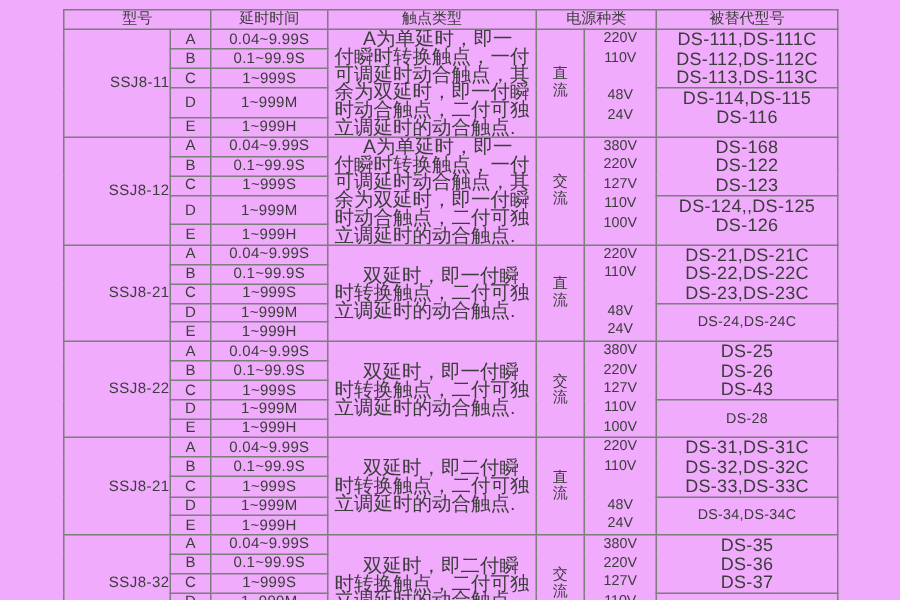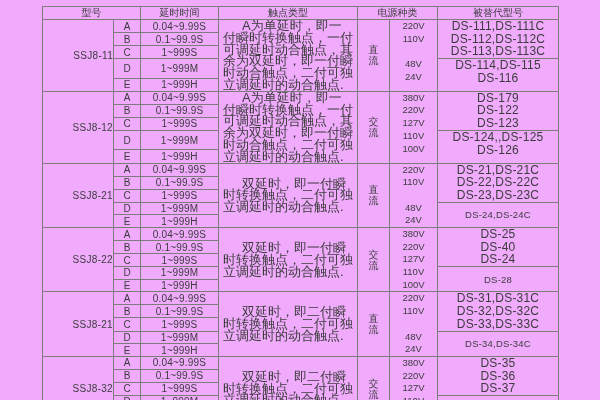--- a/index.html
+++ b/index.html
@@ -112,21 +112,21 @@
             <div>流</div>
           </td>
           <td class="volt-cell" rowspan="5" style="border-color: rgb(125, 125, 125);">
             <div>380V</div>
             <div>220V</div>
             <div>127V</div>
             <div>110V</div>
             <div>100V</div>
           </td>
           <td class="repl-cell" rowspan="3" style="border-color: rgb(125, 125, 125);">
-            <div>DS-179</div>
+            <div>DS-168</div>
             <div>DS-122</div>
             <div>DS-123</div>
           </td>
         </tr>
         <tr class="data-row">
           <td class="letter-cell" style="border-color: rgb(125, 125, 125);">B</td>
           <td class="delay-cell" style="border-color: rgb(125, 125, 125);">0.1~99.9S</td>
         </tr>
         <tr class="data-row">
           <td class="letter-cell" style="border-color: rgb(125, 125, 125);">C</td>
@@ -198,22 +198,22 @@
           </td>
           <td class="volt-cell" rowspan="5" style="border-color: rgb(125, 125, 125);">
             <div>380V</div>
             <div>220V</div>
             <div>127V</div>
             <div>110V</div>
             <div>100V</div>
           </td>
           <td class="repl-cell" rowspan="3" style="border-color: rgb(125, 125, 125);">
             <div>DS-25</div>
-            <div>DS-40</div>
-            <div>DS-24</div>
+            <div>DS-26</div>
+            <div>DS-43</div>
           </td>
         </tr>
         <tr class="data-row">
           <td class="letter-cell" style="border-color: rgb(125, 125, 125);">B</td>
           <td class="delay-cell" style="border-color: rgb(125, 125, 125);">0.1~99.9S</td>
         </tr>
         <tr class="data-row">
           <td class="letter-cell" style="border-color: rgb(125, 125, 125);">C</td>
           <td class="delay-cell" style="border-color: rgb(125, 125, 125);">1~999S</td>
         </tr>

